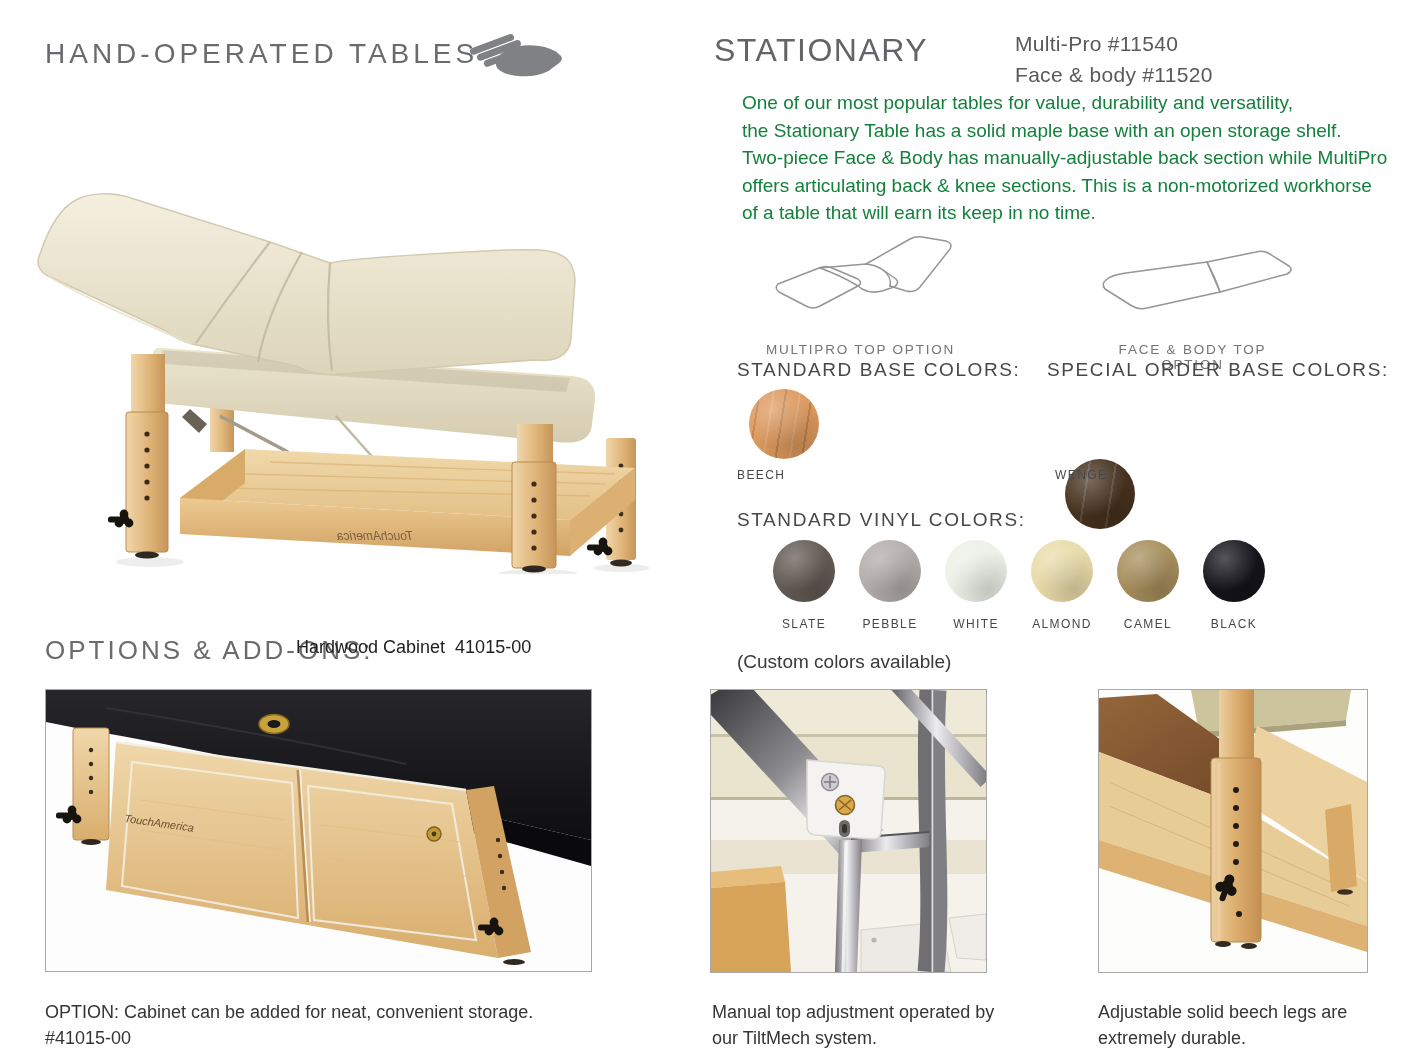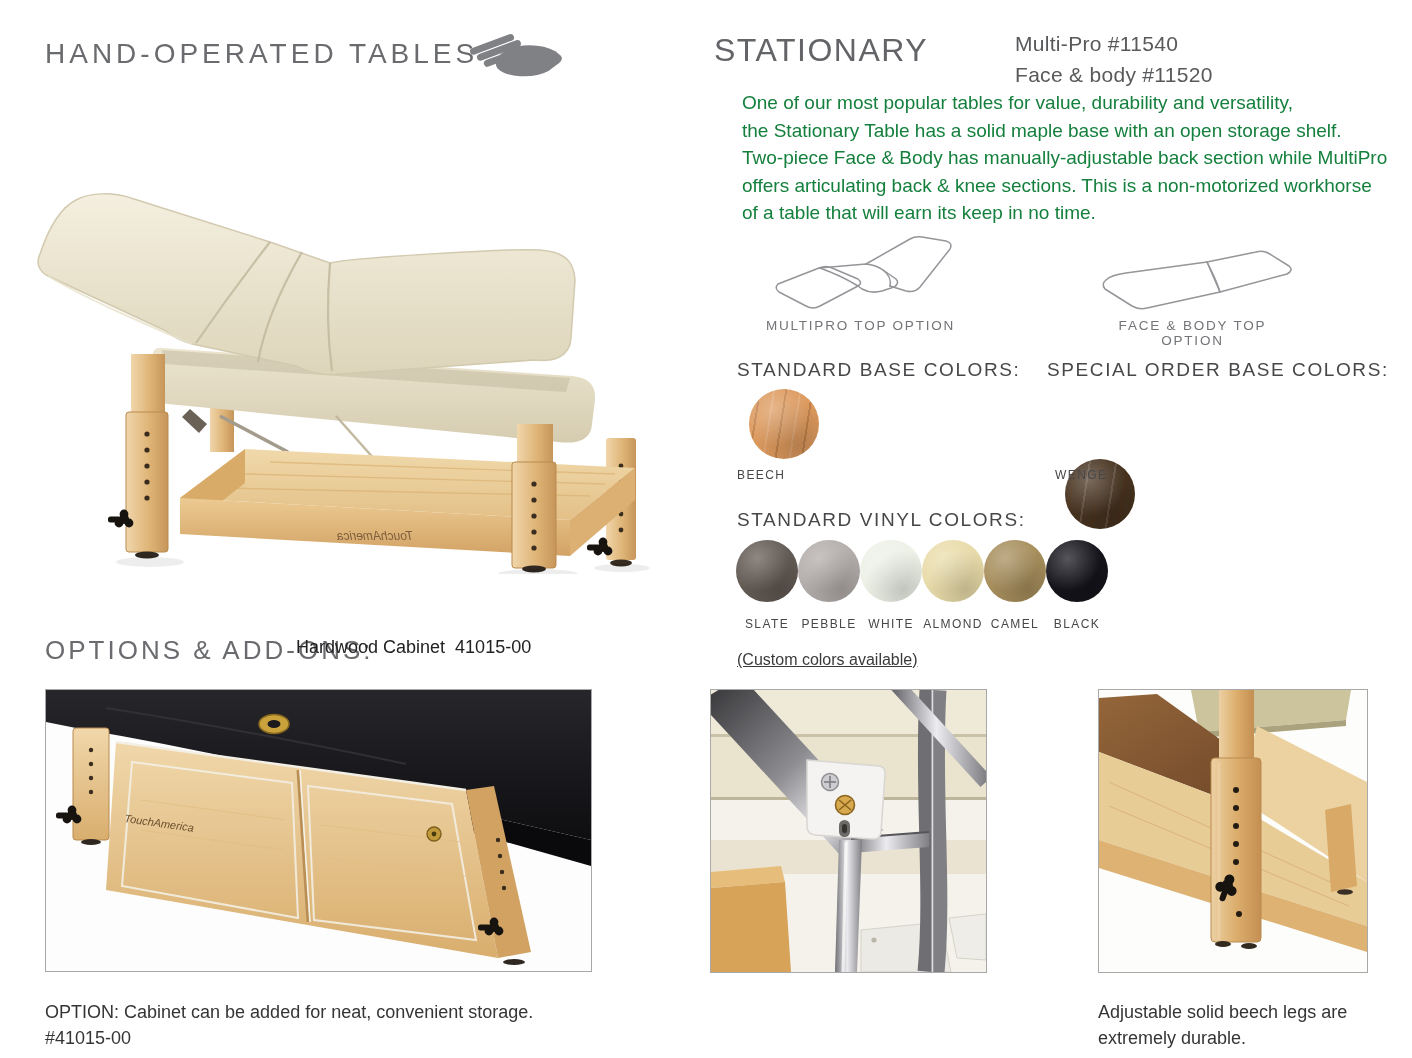--- a/index.html
+++ b/index.html
@@ -6,40 +6,40 @@
   .page{position:relative;width:1412px;height:1058px;background:#fff;overflow:hidden;
         font-family:"Liberation Sans",sans-serif;color:#3e3e40;padding-left:12px;}
   .abs{position:absolute;}
 
   .section-title{left:45px;top:38px;font-size:28px;letter-spacing:4px;color:#6a6b6e;}
   .hand-icon{left:462px;top:28px;}
   .product-title{left:714px;top:32px;font-size:32px;letter-spacing:1.5px;color:#636467;}
   .models{left:1015px;top:28px;font-size:21px;line-height:31px;color:#58595b;letter-spacing:.3px;}
   .description{left:742px;top:89px;width:660px;font-size:19px;line-height:27.6px;color:#15803d;white-space:pre-line;}
 
-  .top-option-label{font-size:13.5px;letter-spacing:1.8px;color:#737477;text-align:center;}
+  .top-option-label{font-size:13.5px;letter-spacing:1.8px;color:#737477;text-align:center;margin-top:24px;}
   .lbl-multipro{left:758px;top:318px;width:205px;}
   .lbl-facebody{left:1085px;top:318px;width:215px;}
   .draw-multipro{left:770px;top:234px;}
   .draw-facebody{left:1098px;top:247px;}
 
   .colors-heading{font-size:19px;letter-spacing:1.6px;color:#47474a;}
   .swatch{border-radius:50%;position:relative;overflow:hidden;}
   .swatch::after{content:"";position:absolute;inset:0;border-radius:50%;
      background:radial-gradient(circle at 35% 30%, rgba(255,255,255,.28), rgba(255,255,255,0) 55%),
                 radial-gradient(circle at 70% 80%, rgba(0,0,0,.18), rgba(0,0,0,0) 60%);}
   .swatch.wood::before{content:"";position:absolute;inset:0;border-radius:50%;
      background:repeating-linear-gradient(99deg, rgba(0,0,0,0) 0 10px, rgba(90,45,10,.22) 10px 12px, rgba(0,0,0,0) 12px 24px, rgba(255,255,255,.12) 24px 26px);}
   .swatch-label{font-size:12px;letter-spacing:1.4px;color:#47474a;}
   .base-swatch{width:70px;height:70px;}
-  .vinyl-row{left:736px;top:540px;display:flex;}
+  .vinyl-row{left:773px;top:540px;display:flex;gap:24px;}
   .vinyl-cell{position:relative;width:62px;}
   .vinyl-cell .swatch{width:62px;height:62px;}
   .vinyl-cell .swatch-label{position:absolute;top:77px;left:50%;transform:translateX(-50%);white-space:nowrap;}
-  .custom-note{left:737px;top:651px;font-size:16px;color:#3a3a3c;text-decoration:underline;}
+  .custom-note{left:737px;top:651px;font-size:19px;color:#3a3a3c;}
 
   .options-heading{left:45px;top:635px;font-size:26px;letter-spacing:3px;color:#6a6b6e;}
   .options-item{left:296px;top:637px;font-size:18px;color:#232122;display:flex;gap:10px;}
 
   .photo-frame{border:1px solid #a8a8a8;background:#fdfdfd;box-sizing:border-box;}
   .main-photo{left:30px;top:166px;}
   .photo-cabinet{left:45px;top:689px;width:547px;height:283px;}
   .photo-tiltmech{left:710px;top:689px;width:277px;height:284px;}
   .photo-legs{left:1098px;top:689px;width:270px;height:284px;}
   .photo-frame svg{display:block;}
@@ -405,16 +405,18 @@
         <circle cx="0" cy="-1" r="5.6"></circle>
           <rect x="-3" y="0" width="6" height="16" rx="3"></rect>
       </g>
       <ellipse cx="124" cy="254" rx="8" ry="3" fill="#332a20"></ellipse>
       <ellipse cx="150" cy="256" rx="8" ry="3" fill="#332a20"></ellipse>
     </svg>
   </div>
 
   <div class="abs caption cap-cabinet">OPTION: Cabinet can be added for neat, convenient storage.
 #41015-00</div>
+  <div class="abs caption cap-tiltmech">Manual top adjustment operated by
+our TiltMech system.</div>
   <div class="abs caption cap-legs">Adjustable solid beech legs are
 extremely durable.</div>
 
 </div>
 
 </body></html>

